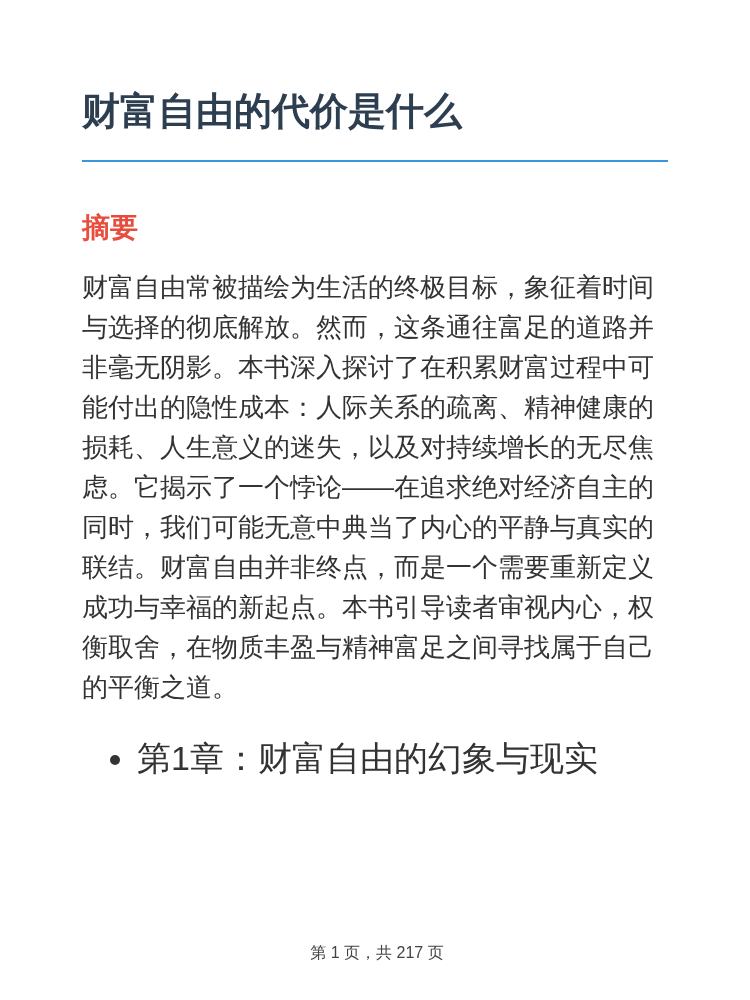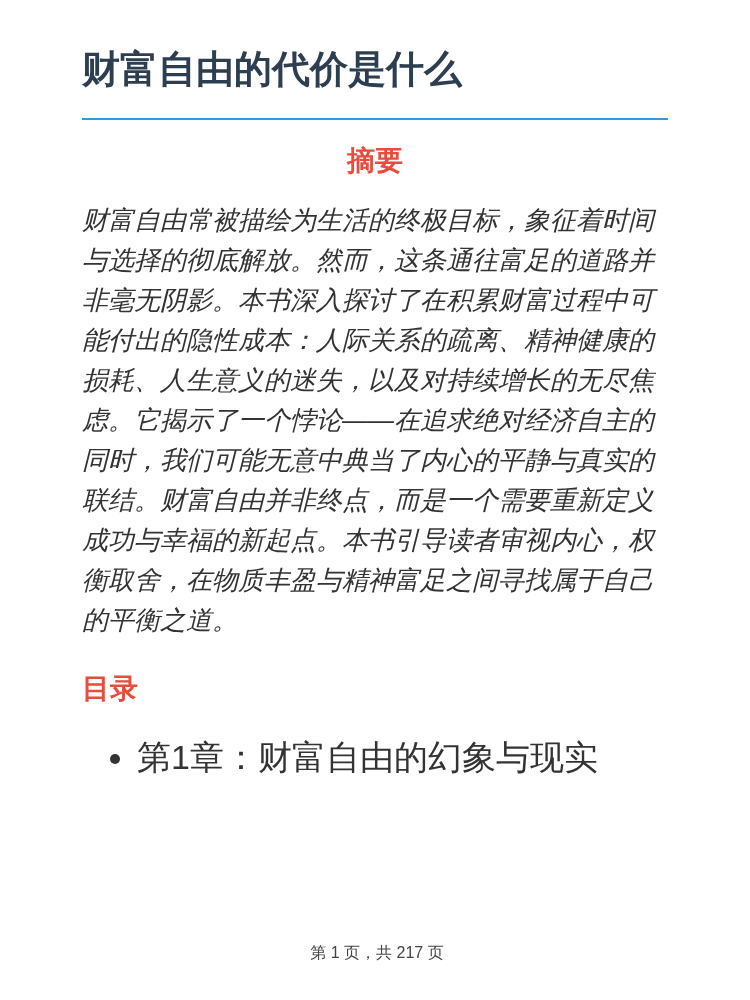--- a/index.html
+++ b/index.html
@@ -14,51 +14,49 @@
     overflow: hidden;
     font-family: "Liberation Sans", "DejaVu Sans", sans-serif;
     color: #333333;
     -webkit-font-smoothing: antialiased;
   }
   .page {
     padding: 0 82px;
   }
   .doc-title {
     margin: 0;
-    padding-top: 46px;
+    padding-top: 88px;
     font-size: 38px;
     line-height: 1.25;
     font-weight: bold;
     color: #2c3e50;
     letter-spacing: 0;
   }
   .title-rule {
     margin: 24px 0 0 0;
     border: none;
     border-top: 2px solid #3498db;
     height: 0;
   }
   .section-heading {
     margin: 0;
     font-size: 28px;
     line-height: 1.2;
     font-weight: bold;
     color: #e74c3c;
   }
   .abstract-heading {
-    margin-top: 24px;
-    text-align: center;
+    margin-top: 49px;
   }
   .abstract-text {
     margin: 23px 0 0 0;
     font-size: 26px;
     line-height: 40px;
     color: #333333;
     word-break: break-all;
-    font-style: italic;
   }
   .toc-heading {
     margin-top: 32px;
   }
   .toc-list {
     margin: 26px 0 0 0;
     padding-left: 55px;
     list-style: disc;
     font-size: 34px;
     line-height: 1.5;
@@ -90,21 +88,20 @@
 <main class="page">
 
   <h1 class="doc-title">财富自由的代价是什么</h1>
 
   <hr class="title-rule">
 
   <h2 class="section-heading abstract-heading">摘要</h2>
 
   <p class="abstract-text">财富自由常被描绘为生活的终极目标，象征着时间与选择的彻底解放。然而，这条通往富足的道路并非毫无阴影。本书深入探讨了在积累财富过程中可能付出的隐性成本：人际关系的疏离、精神健康的损耗、人生意义的迷失，以及对持续增长的无尽焦虑。它揭示了一个悖论——在追求绝对经济自主的同时，我们可能无意中典当了内心的平静与真实的联结。财富自由并非终点，而是一个需要重新定义成功与幸福的新起点。本书引导读者审视内心，权衡取舍，在物质丰盈与精神富足之间寻找属于自己的平衡之道。</p>
 
-  <h2 class="section-heading toc-heading">目录</h2>
 
   <ul class="toc-list">
     <li>
       <span>第1章：财富自由的幻象与现实</span>
     </li>
   </ul>
 
 </main>
 
 <footer class="page-footer">

